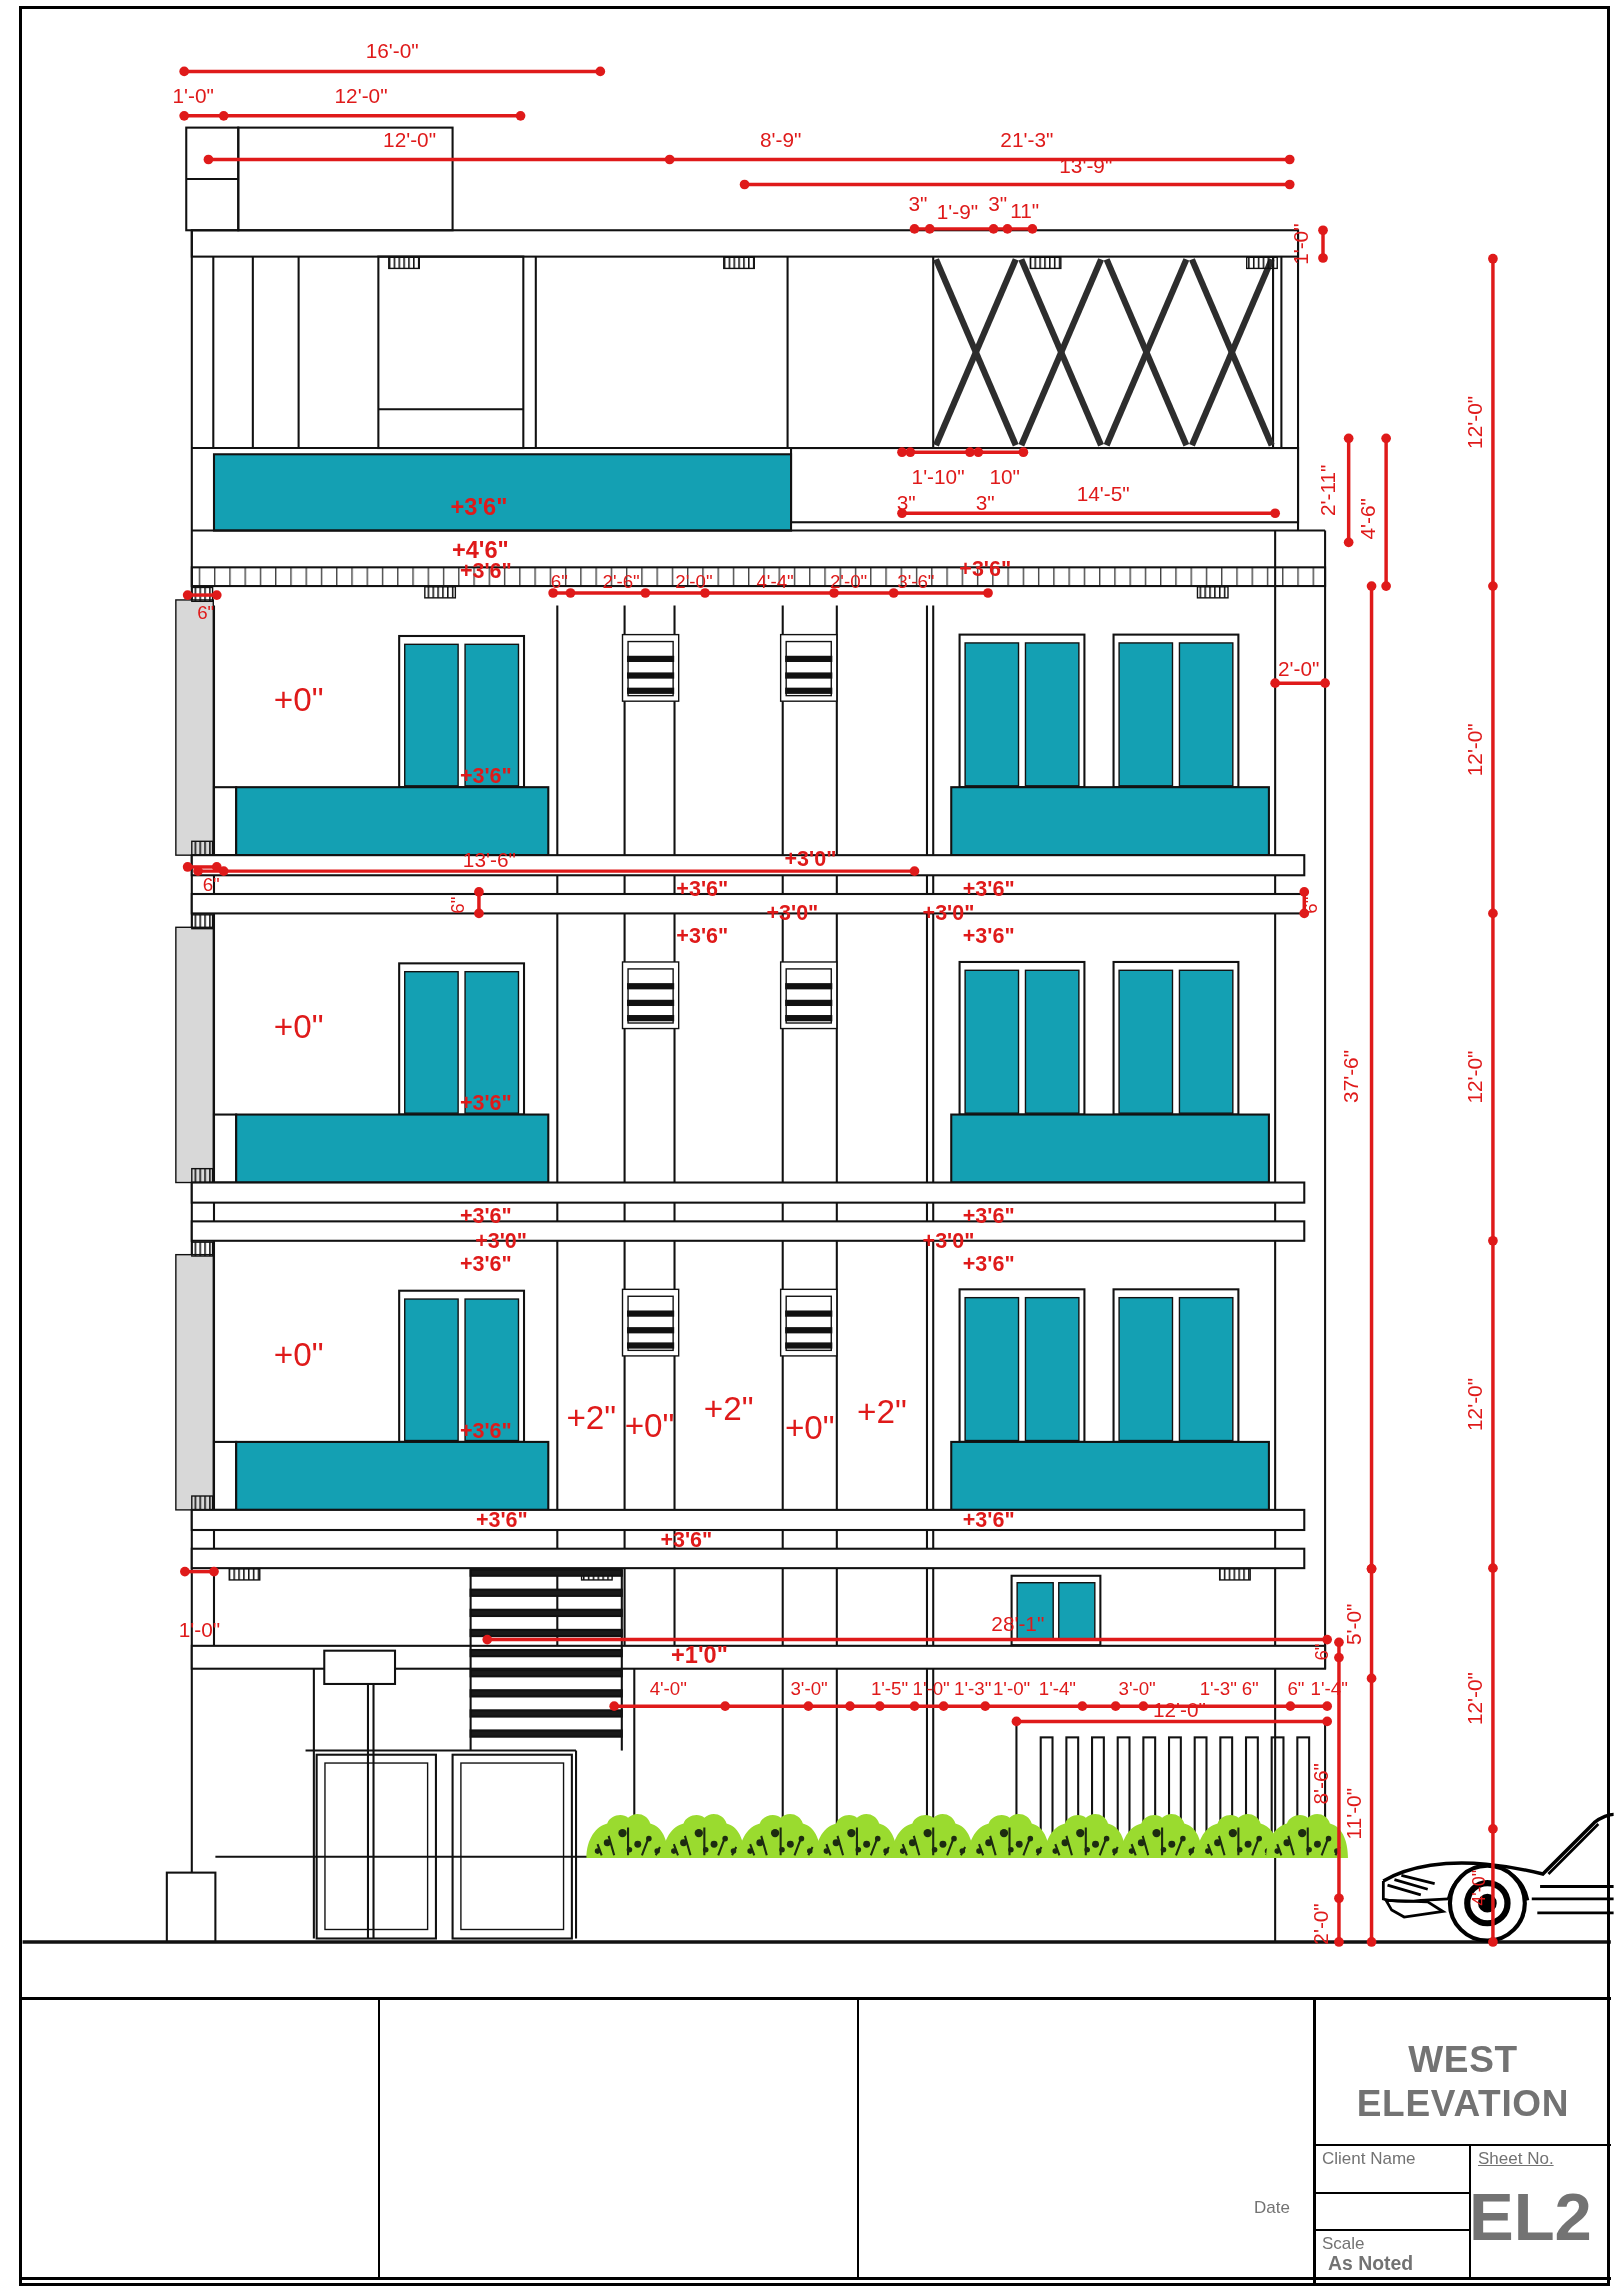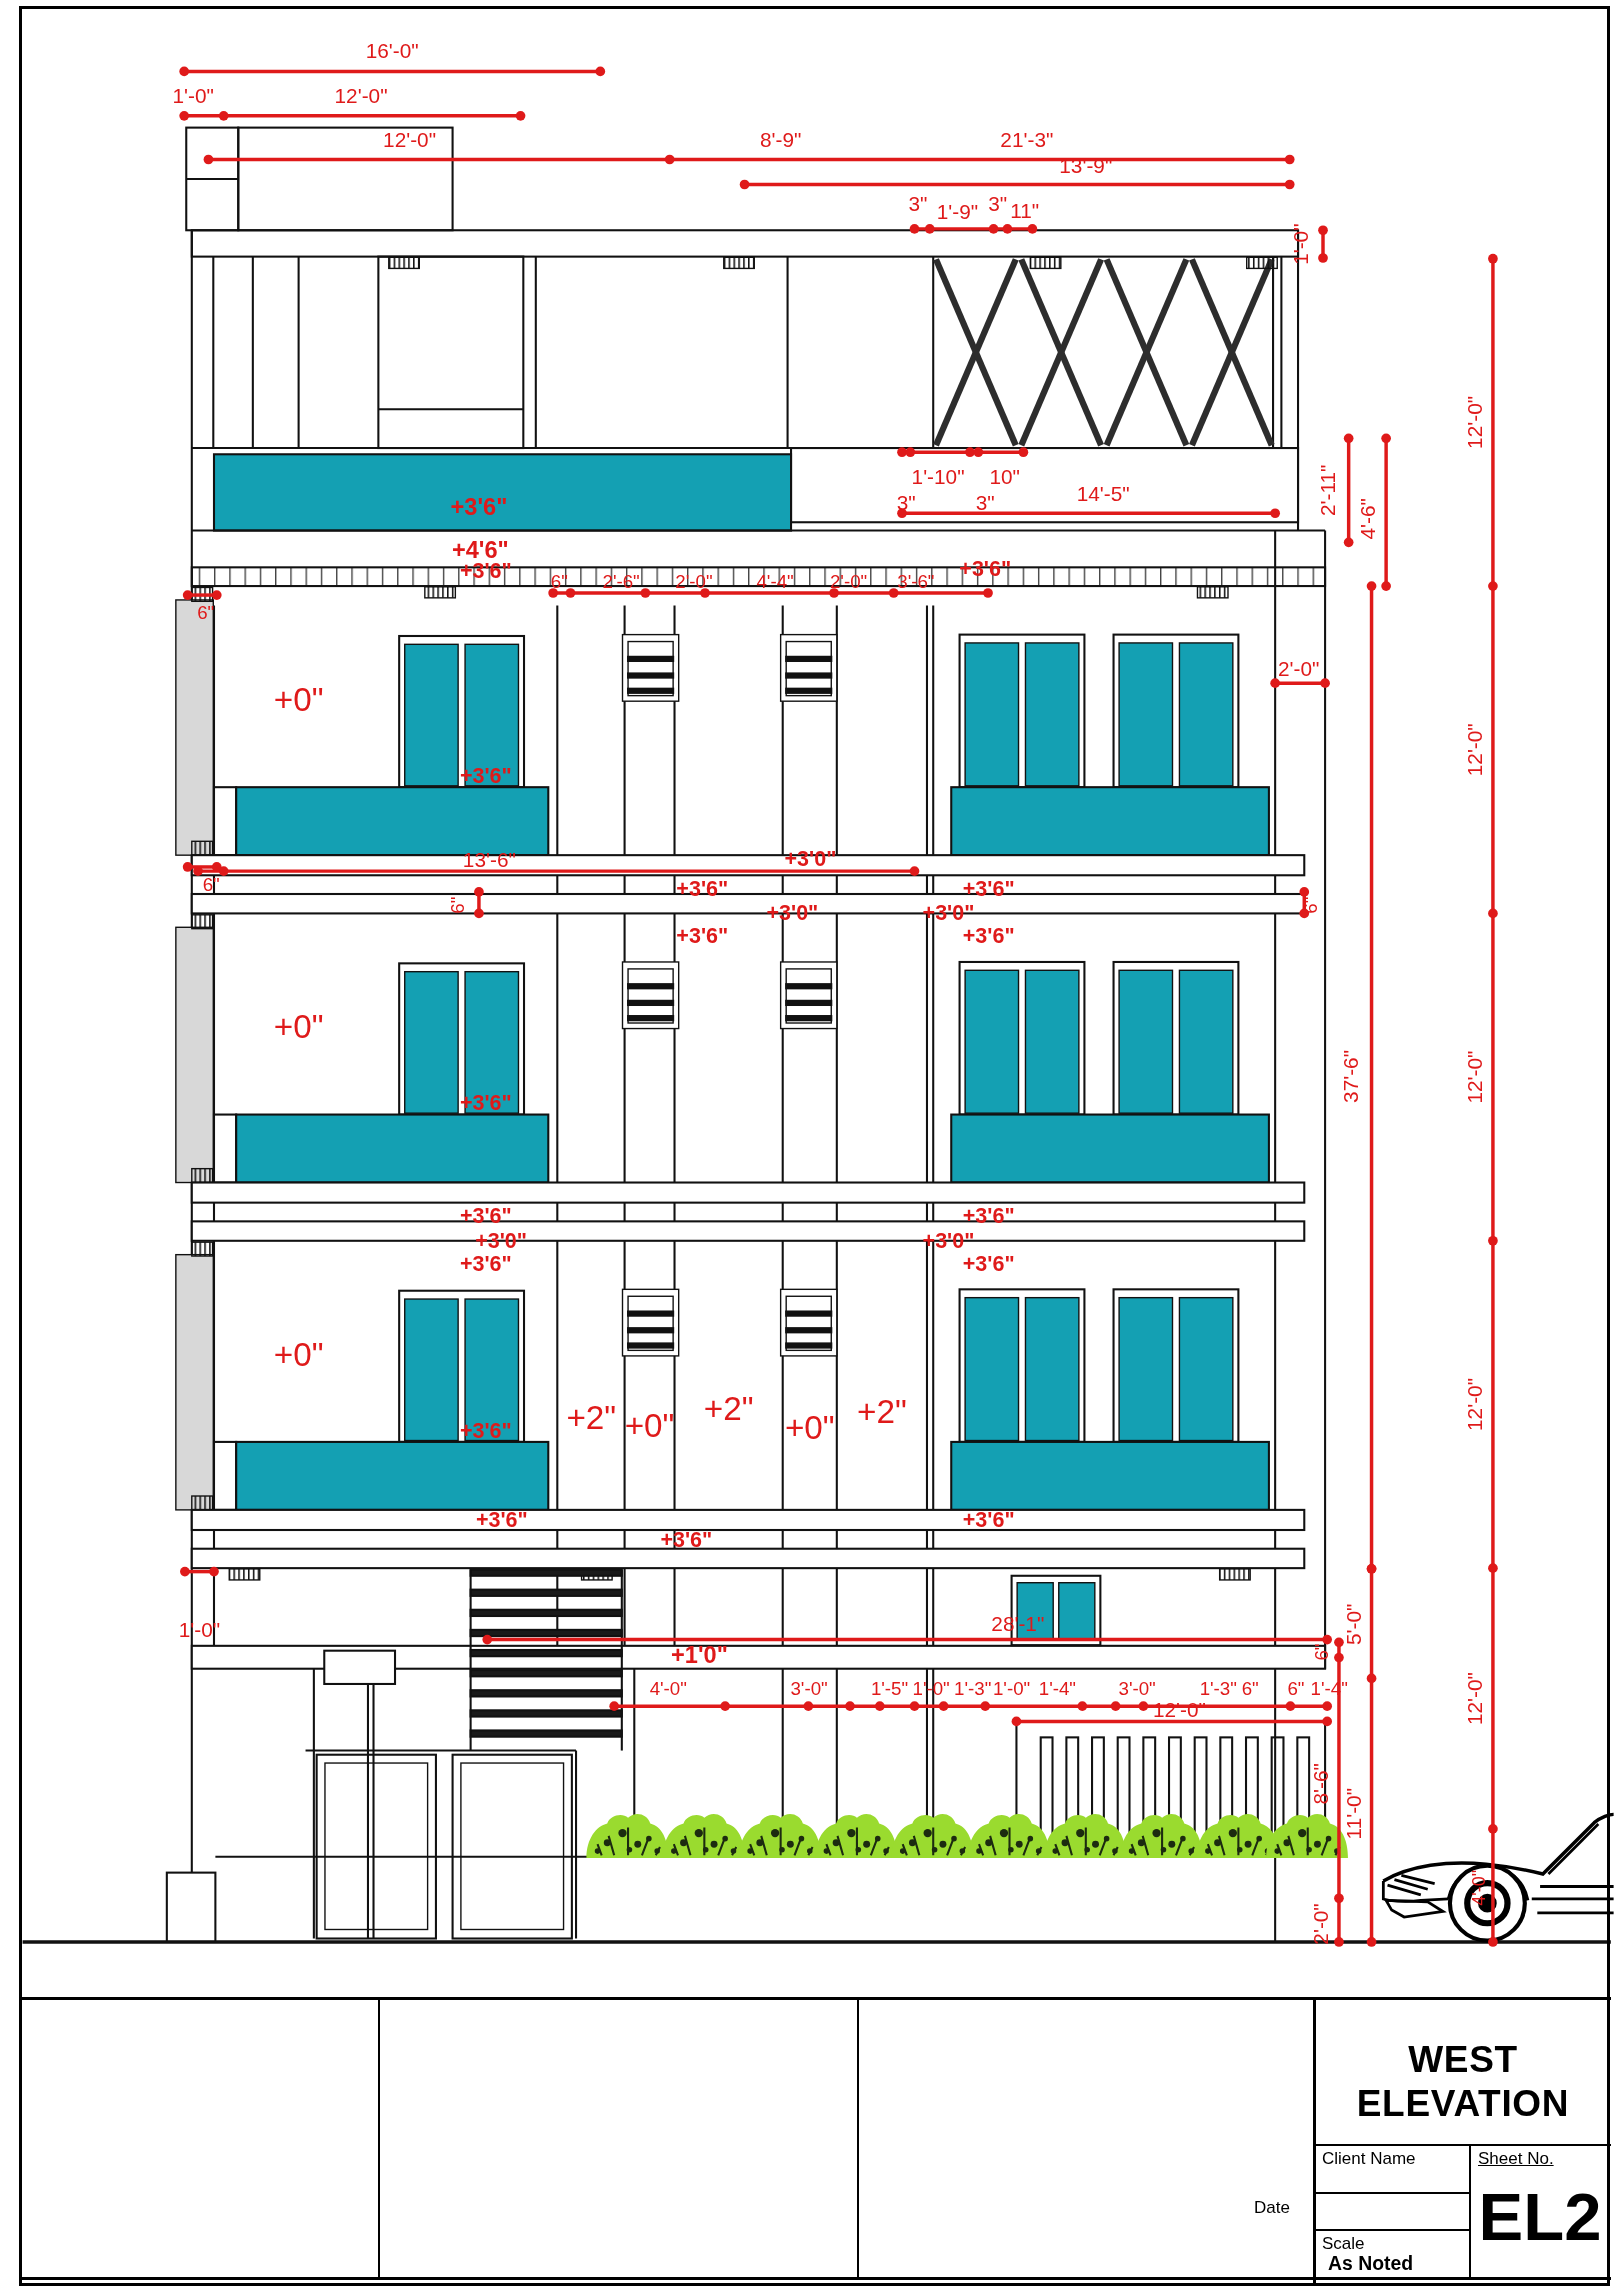--- a/index.html
+++ b/index.html
@@ -3,23 +3,23 @@
 <meta charset="utf-8">
 <style>
   html,body{margin:0;padding:0;background:#fff;}
   .sheet{position:relative;width:1623px;height:2295px;background:#fff;overflow:hidden;
          font-family:"Liberation Sans",sans-serif;}
   .sheet svg{position:absolute;left:0;top:0;}
   svg text{font-family:"Liberation Sans",sans-serif;}
   .frame{position:absolute;left:19.4px;top:5.5px;width:1591px;height:2280px;
          border:3.5px solid #000;box-sizing:border-box;pointer-events:none;}
   .hline,.vline{position:absolute;background:#000;}
-  .tbl{position:absolute;color:#000000;}
+  .tbl{position:absolute;color:#737373;}
   .tb-title{font-weight:bold;font-size: 37px;line-height:1.18;text-align:center;letter-spacing:0.7px;}
-  .tb-el2{font-size:67px;font-weight:bold;text-align:center;}
+  .tb-el2{font-size:67px;font-weight:bold;text-align:left;}
   .tb-small{font-size:17px;}
   .tb-noted{font-size:19.4px;font-weight:bold;}
 </style>
 </head>
 <body>
 
 <div class="sheet">
 
 <svg width="1623" height="2295" viewBox="0 0 2339 3309">
   <defs>

